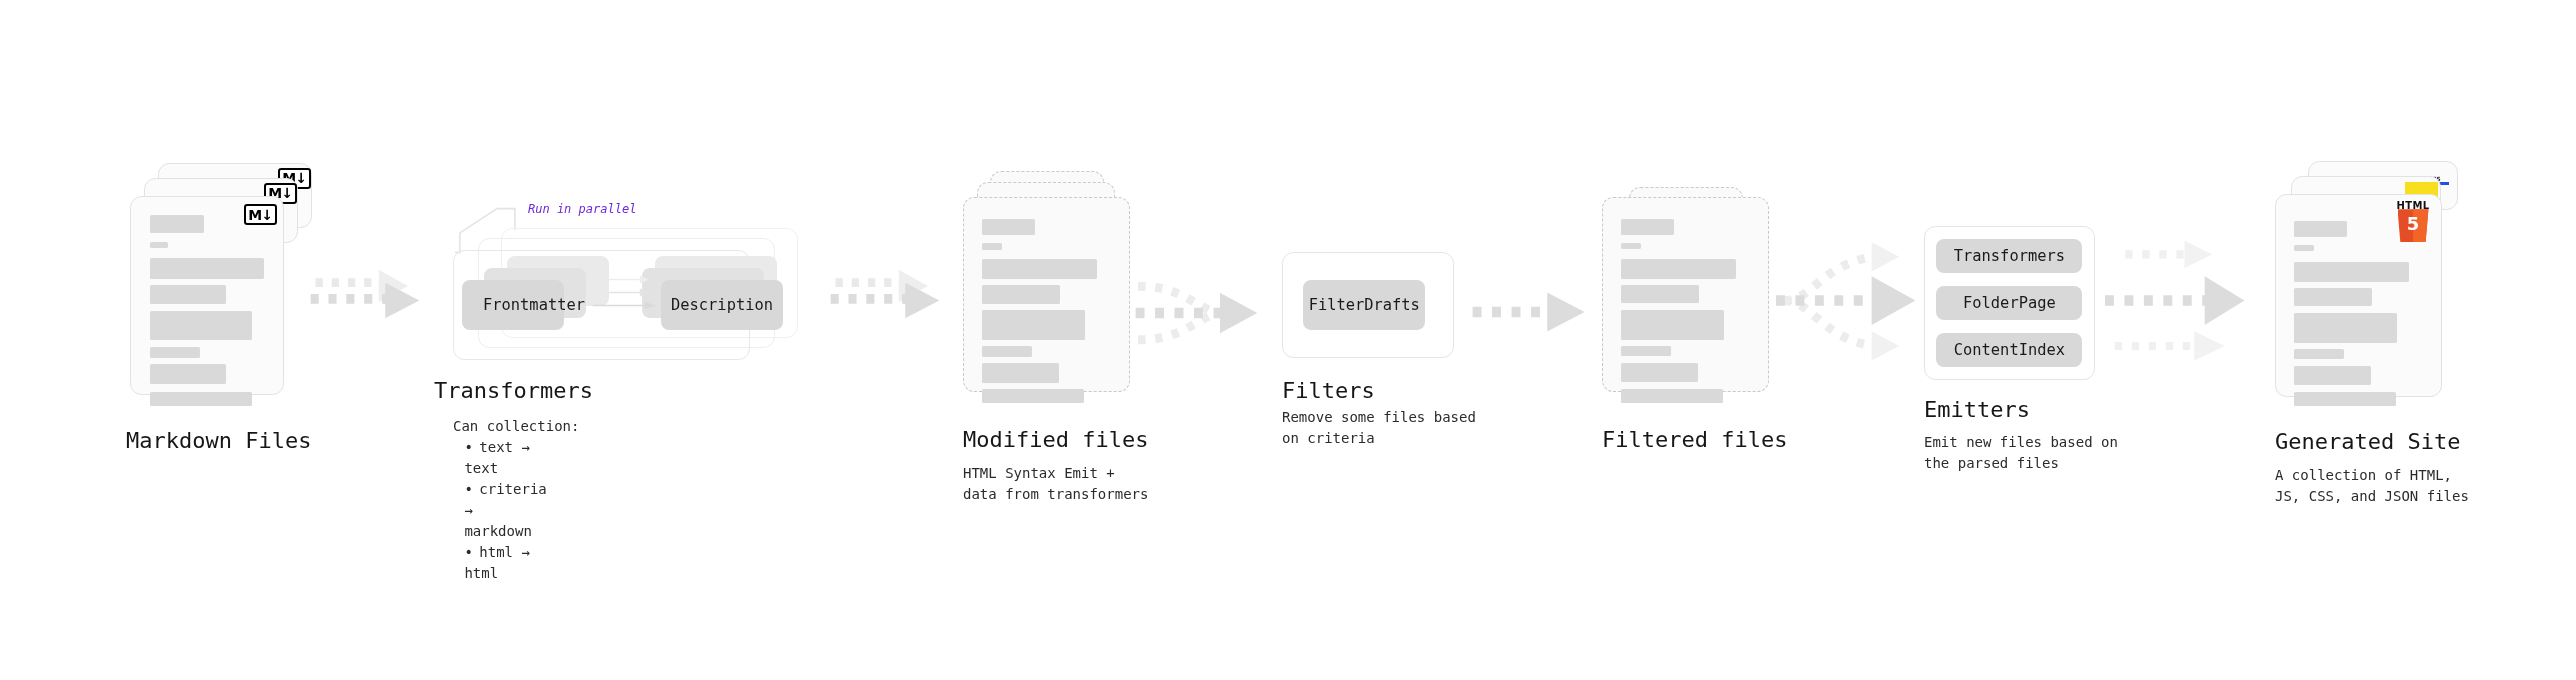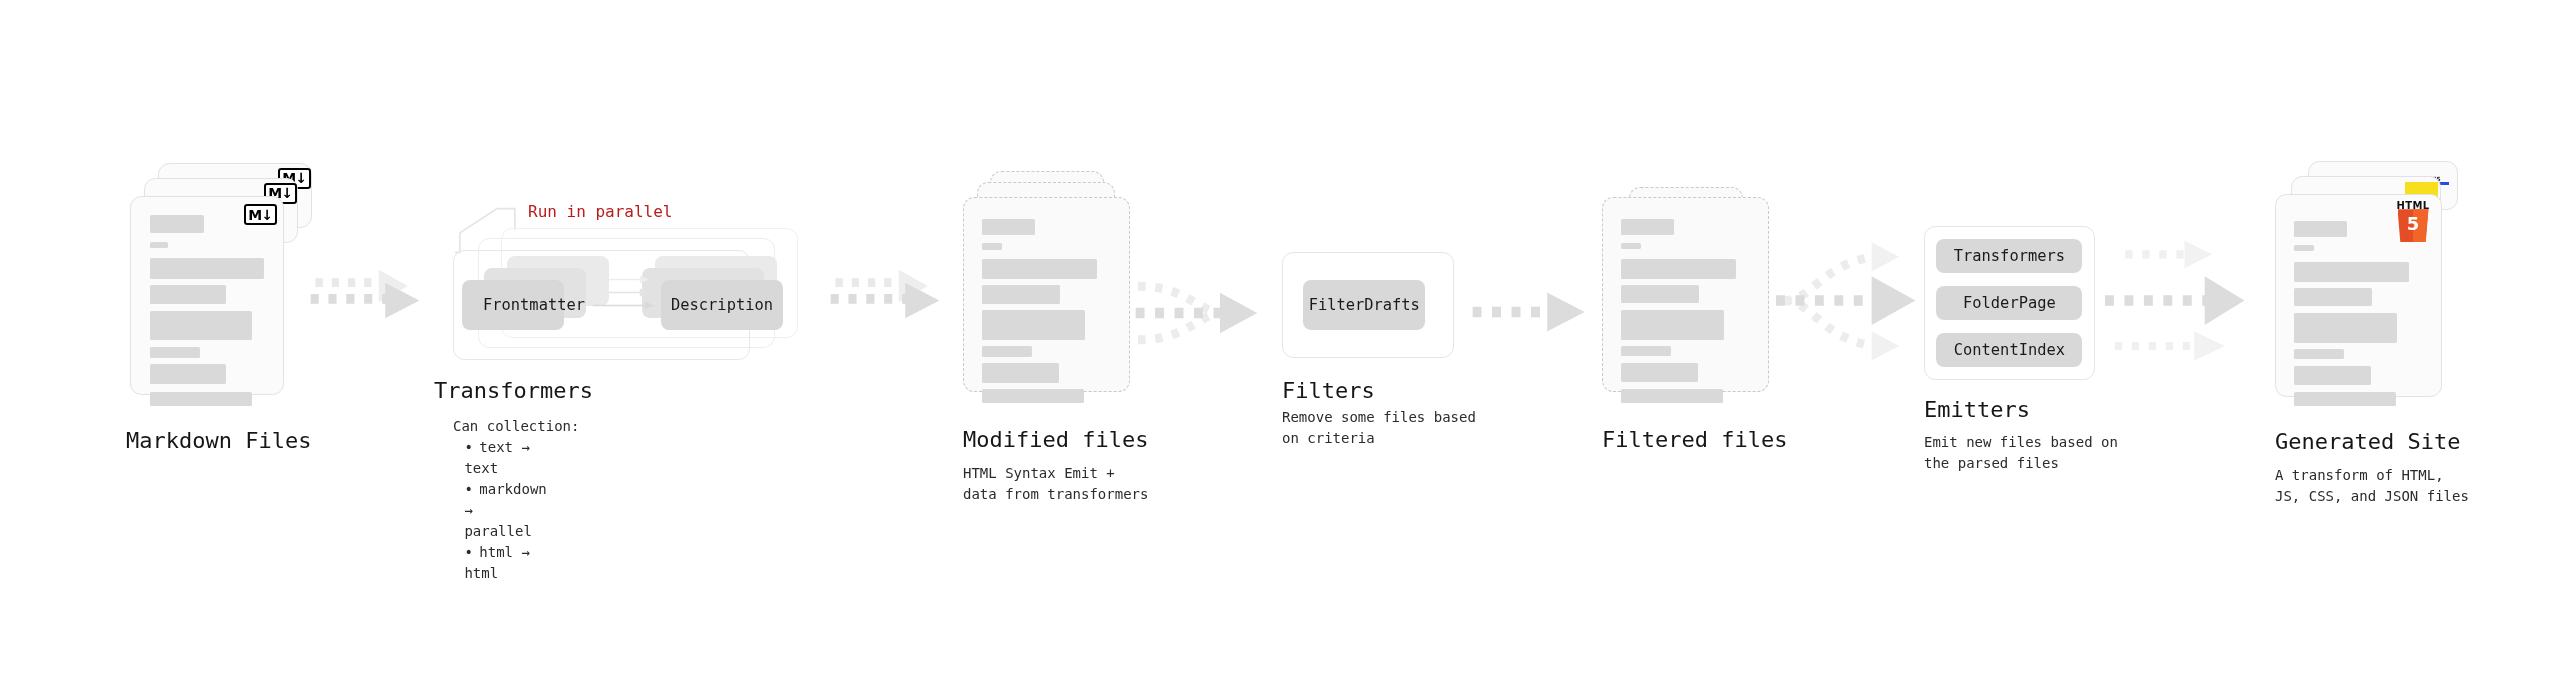--- a/index.html
+++ b/index.html
@@ -146,23 +146,24 @@
     font-size: 14px;
     line-height: 21px;
     color: #2b2b2b;
   }
   .sub-list ul { list-style: none; padding-left: 11.4px; }
   .sub-list li:before { content: "\2022"; margin-right: 6.5px; }
 
   .parallel-label {
     position: absolute;
     font-family: "DejaVu Sans Mono", "Liberation Mono", monospace;
-    font-size: 16px;
-    color: #b91c1c;
+    font-size: 12px;
+    color: #6d28d9;
     white-space: nowrap;
+    font-style: italic;
   }
 
   svg { position: absolute; overflow: visible; }
   .arrow-svg { pointer-events: none; }
 </style>
 </head>
 <body>
 
 <div id="stage">
 
@@ -233,21 +234,21 @@
         <path d="M-20,46 L46,46" stroke="#dadada"></path>
         <polygon points="44,41 57,46 44,51" fill="#dadada"></polygon>
       </g>
     </svg>
 
     <div class="title" style="left:434px; top:378px;">Transformers</div>
     <div class="subtitle" style="left:453px; top:416px;">Can collection:</div>
     <div class="sub-list" style="left:453px; top:437px;">
       <ul>
         <li>text → text</li>
-        <li>markdown → parallel</li>
+        <li>criteria → markdown</li>
         <li>html → html</li>
       </ul>
     </div>
   </div>
 
   <svg class="arrow-svg" style="left:829px; top:268px;" width="146" height="65" viewBox="0 0 180 80">
     <g stroke="#e9e9e9" stroke-width="11" stroke-dasharray="9 11" fill="none">
       <line x1="8" y1="18" x2="88" y2="18"></line>
     </g>
     <polygon points="86,2 122,22 86,42" fill="#eeeeee"></polygon>
@@ -391,18 +392,18 @@
       </div>
       <div class="badge html5-badge" style="left:120px; top:41px;">
         <div class="cap">HTML</div>
         <div class="shield">
           <div class="num">5</div>
         </div>
       </div>
     </div>
 
     <div class="title" style="left:2275px; top:429px;">Generated Site</div>
-    <div class="subtitle" style="left:2275px; top:465px;">A transform of HTML,
+    <div class="subtitle" style="left:2275px; top:465px;">A collection of HTML,
 JS, CSS, and JSON files</div>
   </div>
 
 </div>
 
 
 </body></html>

